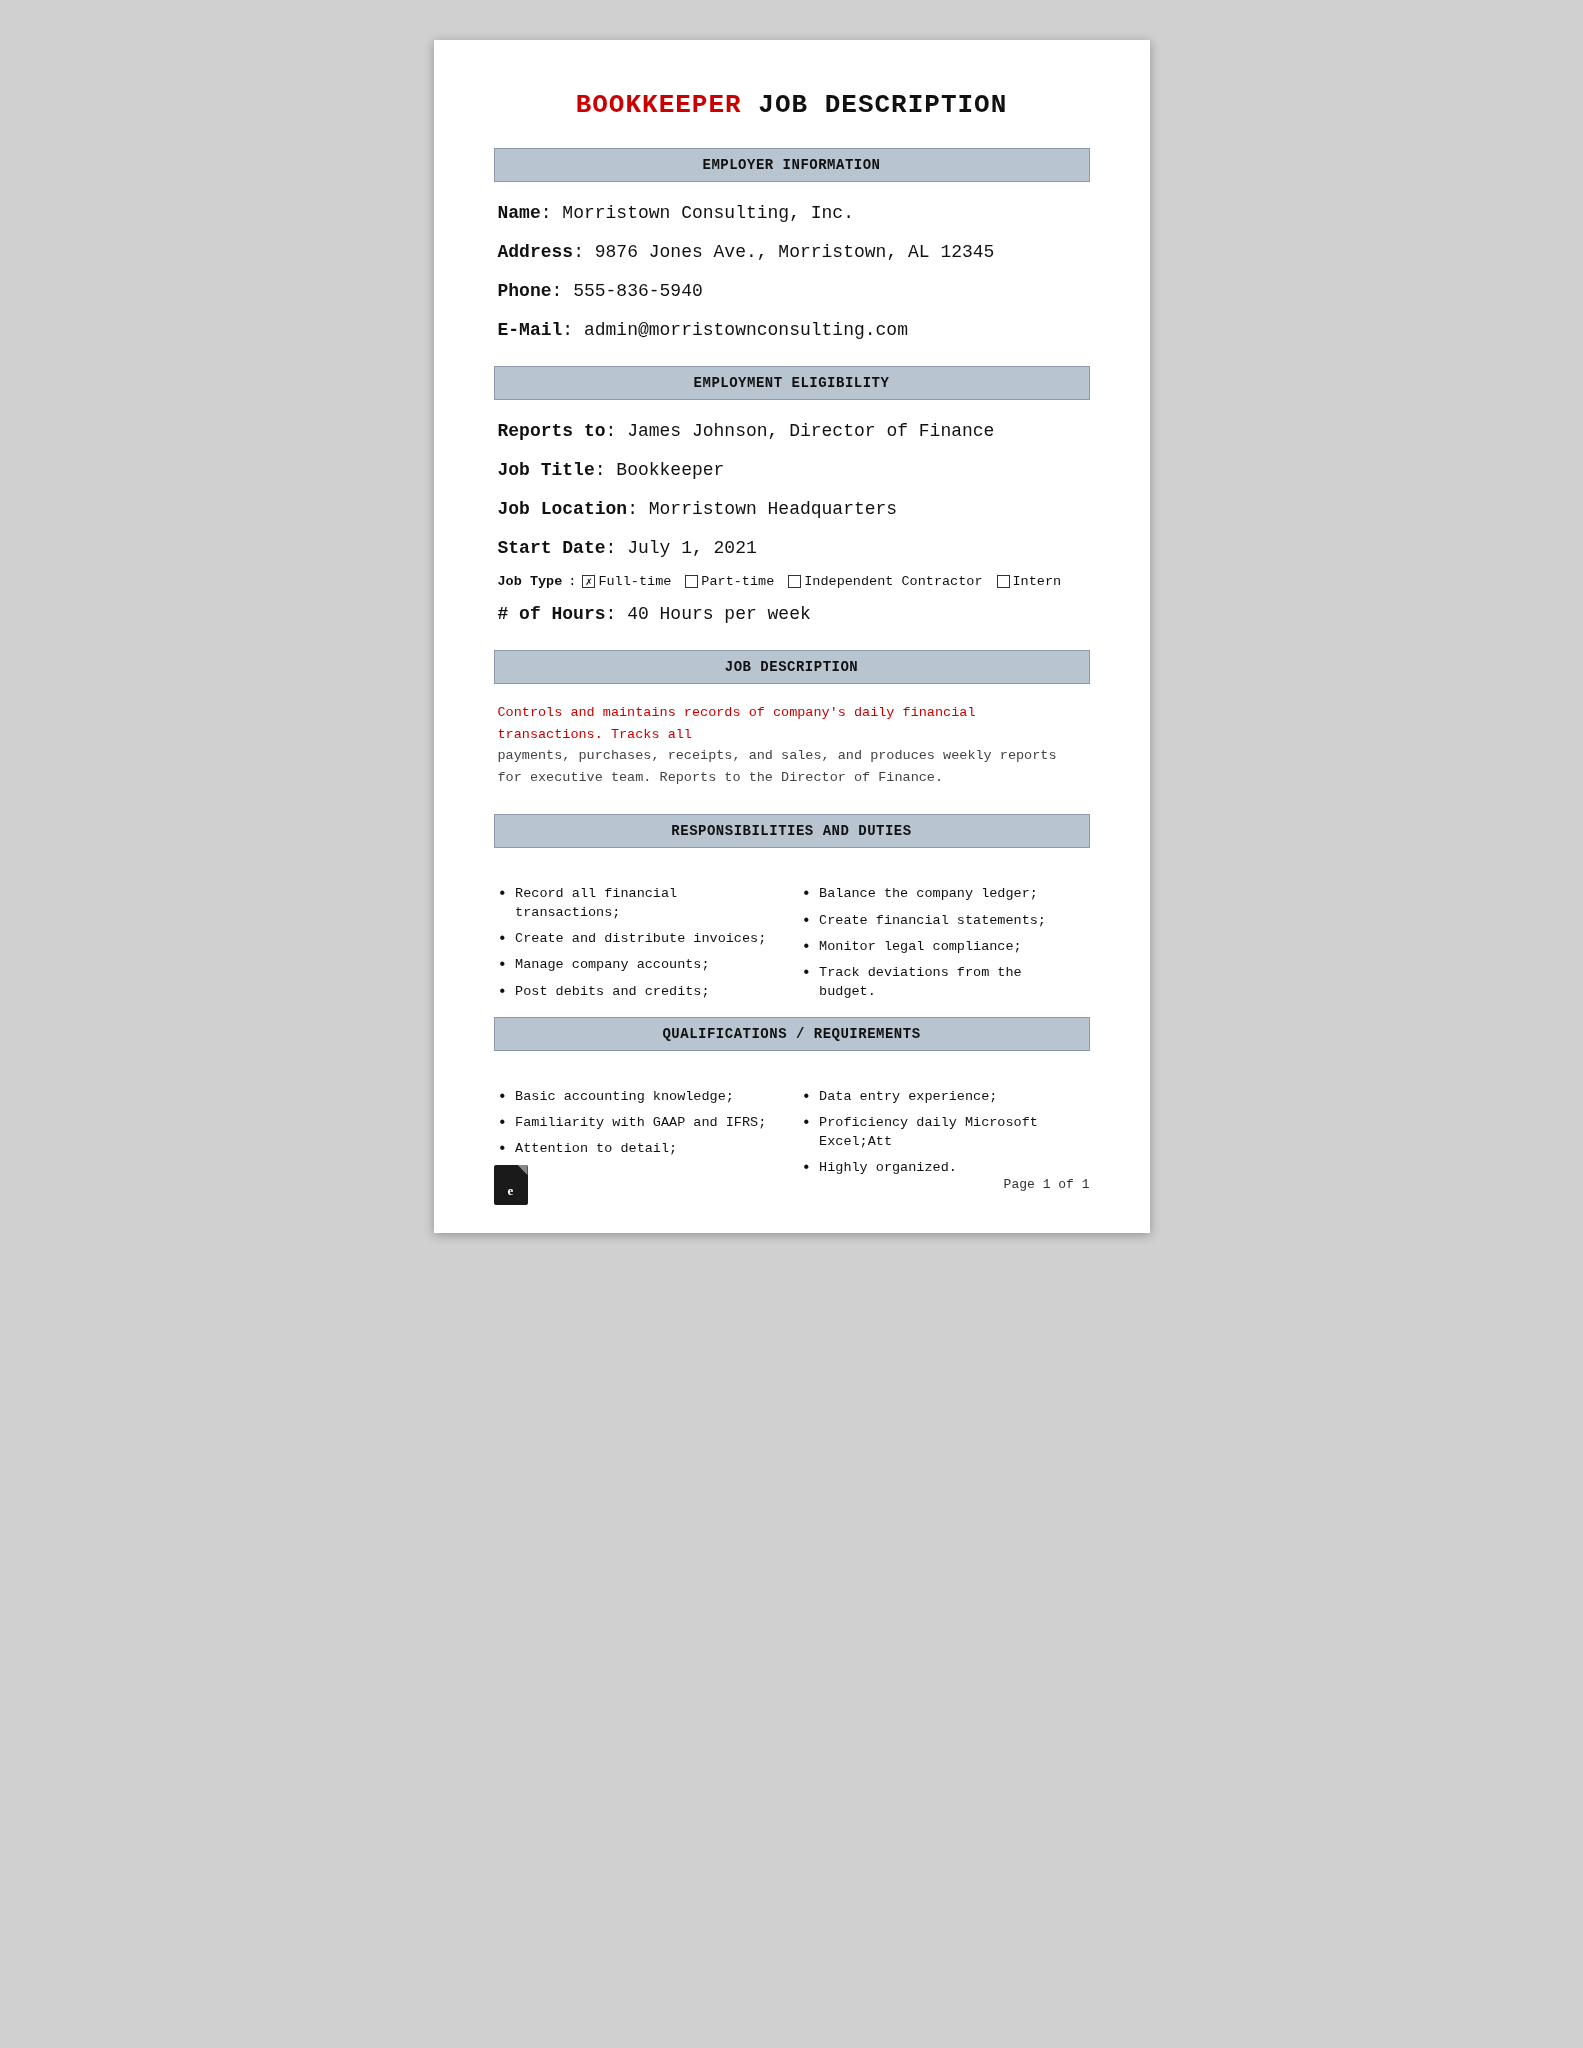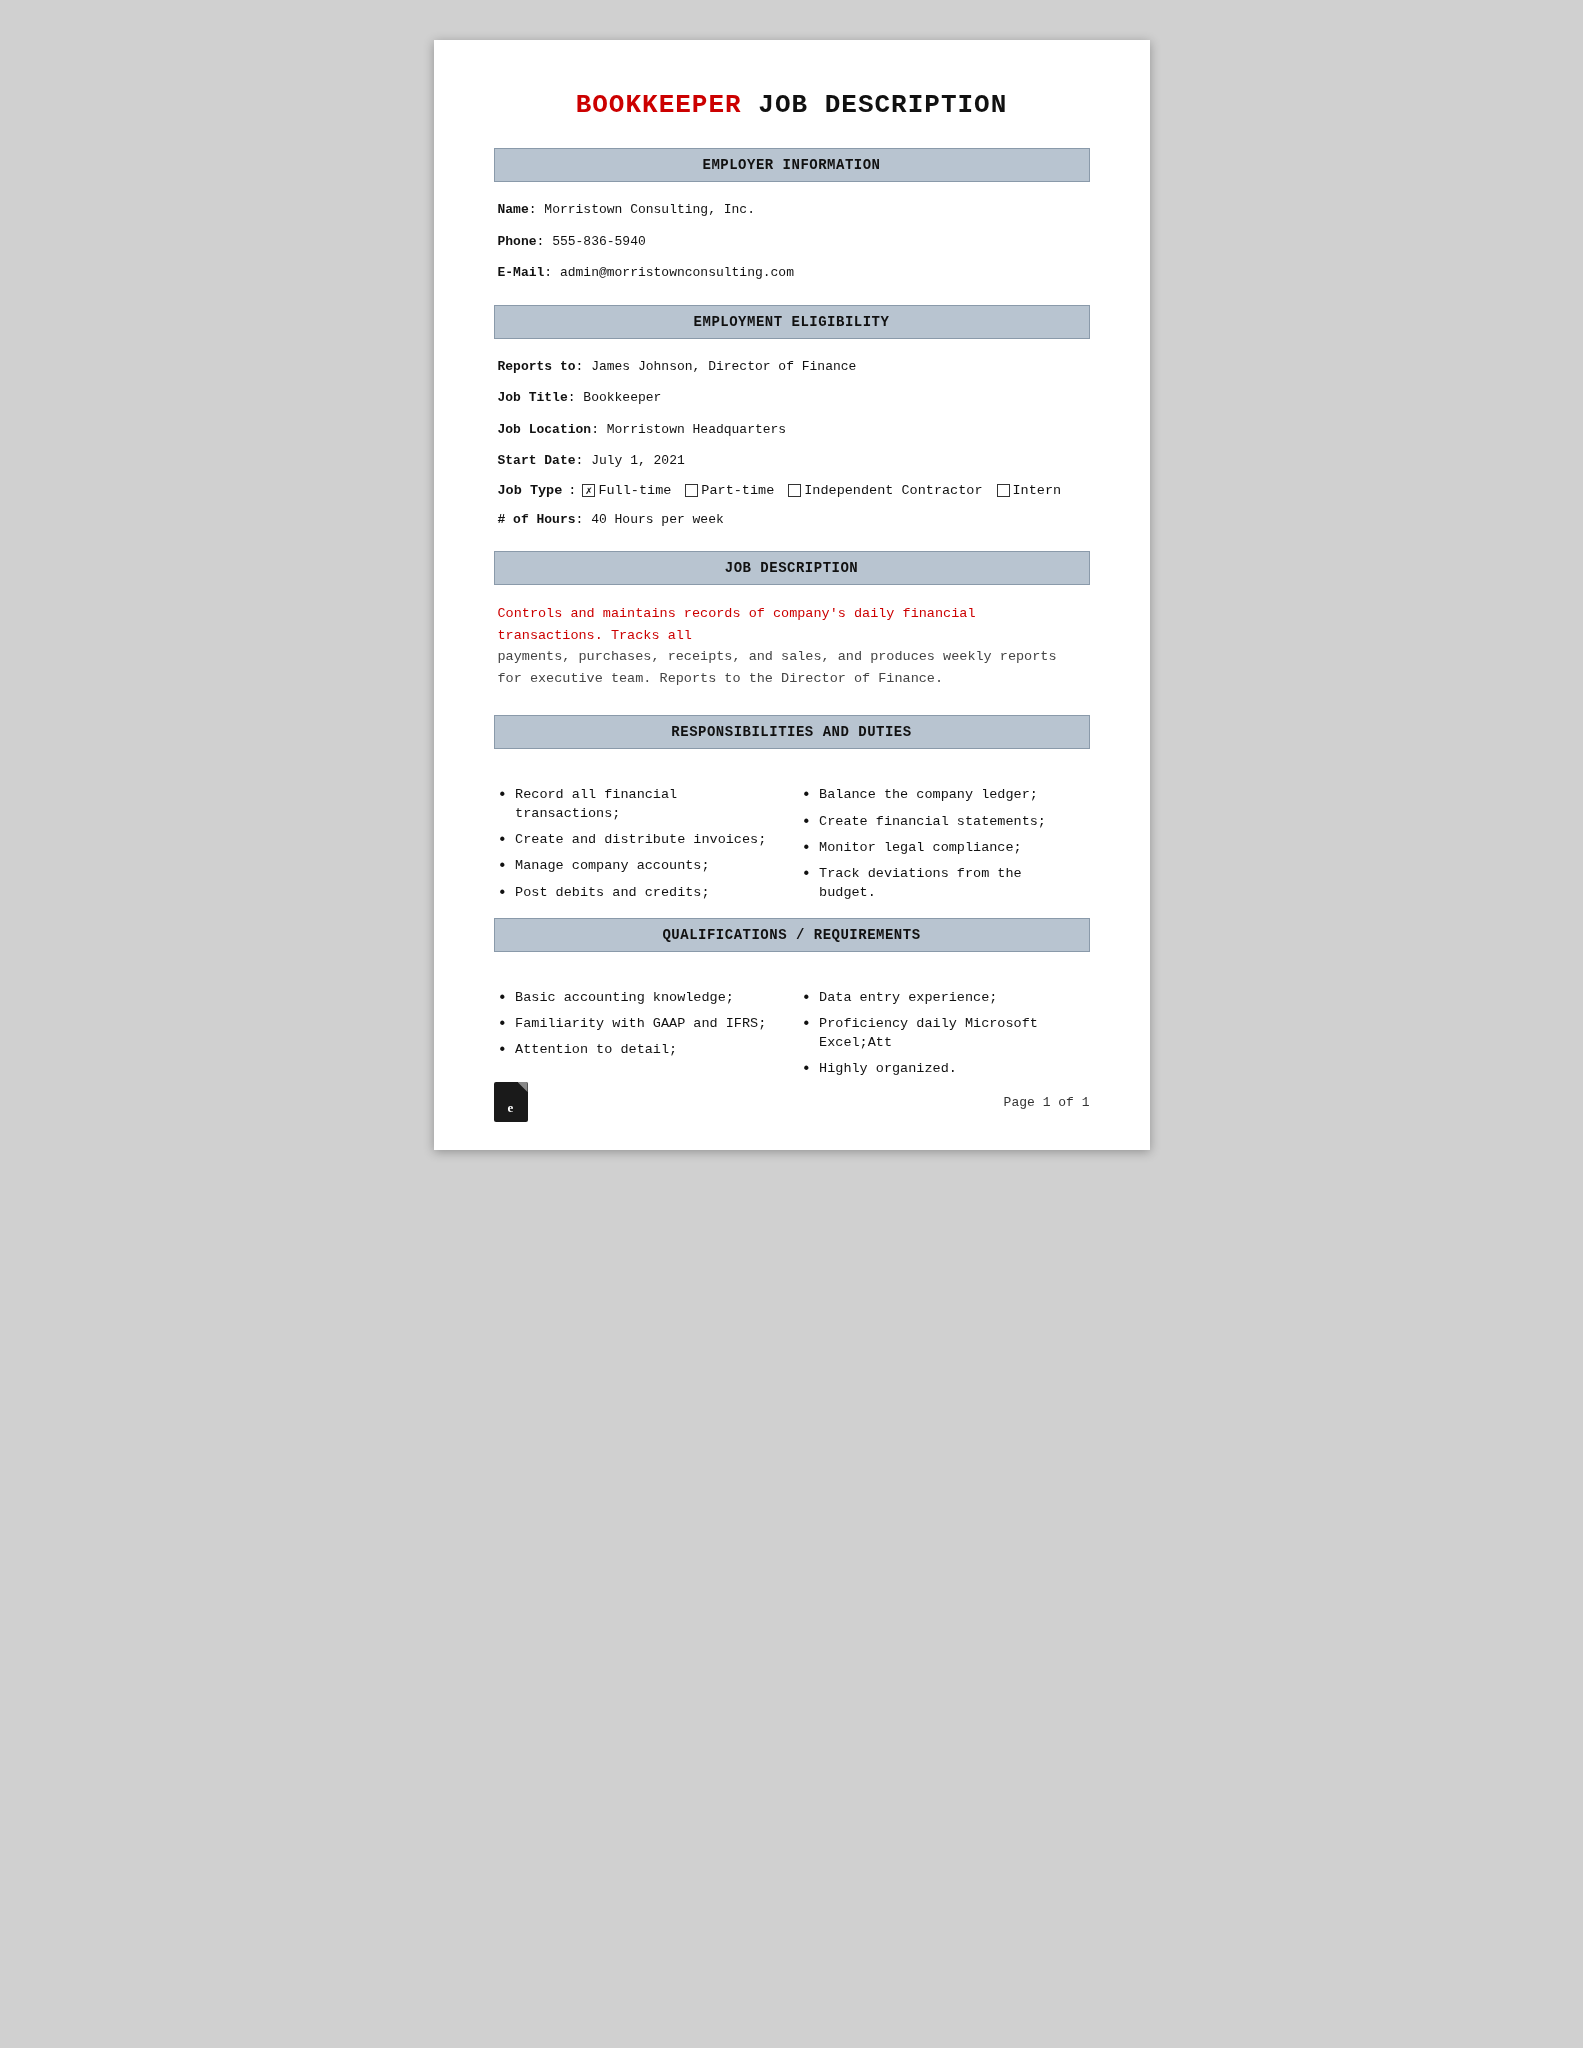--- a/index.html
+++ b/index.html
@@ -43,21 +43,21 @@
       padding: 8px 24px;
       margin-bottom: 18px;
       letter-spacing: 0.5px;
       color: #111;
     }
     .info-block {
       margin-bottom: 22px;
       padding: 0 4px;
     }
     .info-line {
-      font-size: 13px;
+      font-size: 18px;
       margin-bottom: 12px;
       color: #111;
       line-height: 1.5;
     }
     .info-line .label {
       font-weight: bold;
     }
     .info-line .value {
       color: #111;
       font-weight: normal;
@@ -188,20 +188,23 @@
 <div class="page">
 
   <div class="main-title">
     <span class="title-red">BOOKKEEPER</span><span class="title-black"> JOB DESCRIPTION</span>
   </div>
 
   <div class="section-header">EMPLOYER INFORMATION</div>
   <div class="info-block">
     <div class="info-line">
       <span class="label">Name</span><span>: </span><span class="value">Morristown Consulting, Inc.</span>
+    </div>
+    <div class="info-line">
+      <span class="label">Address</span><span>: </span><span class="value">9876 Jones Ave., Morristown, AL 12345</span>
     </div>
     <div class="info-line">
       <span class="label">Phone</span><span>: </span><span class="value">555-836-5940</span>
     </div>
     <div class="info-line">
       <span class="label">E-Mail</span><span>: </span><span class="value">admin@morristownconsulting.com</span>
     </div>
   </div>
 
   <div class="section-header">EMPLOYMENT ELIGIBILITY</div>

